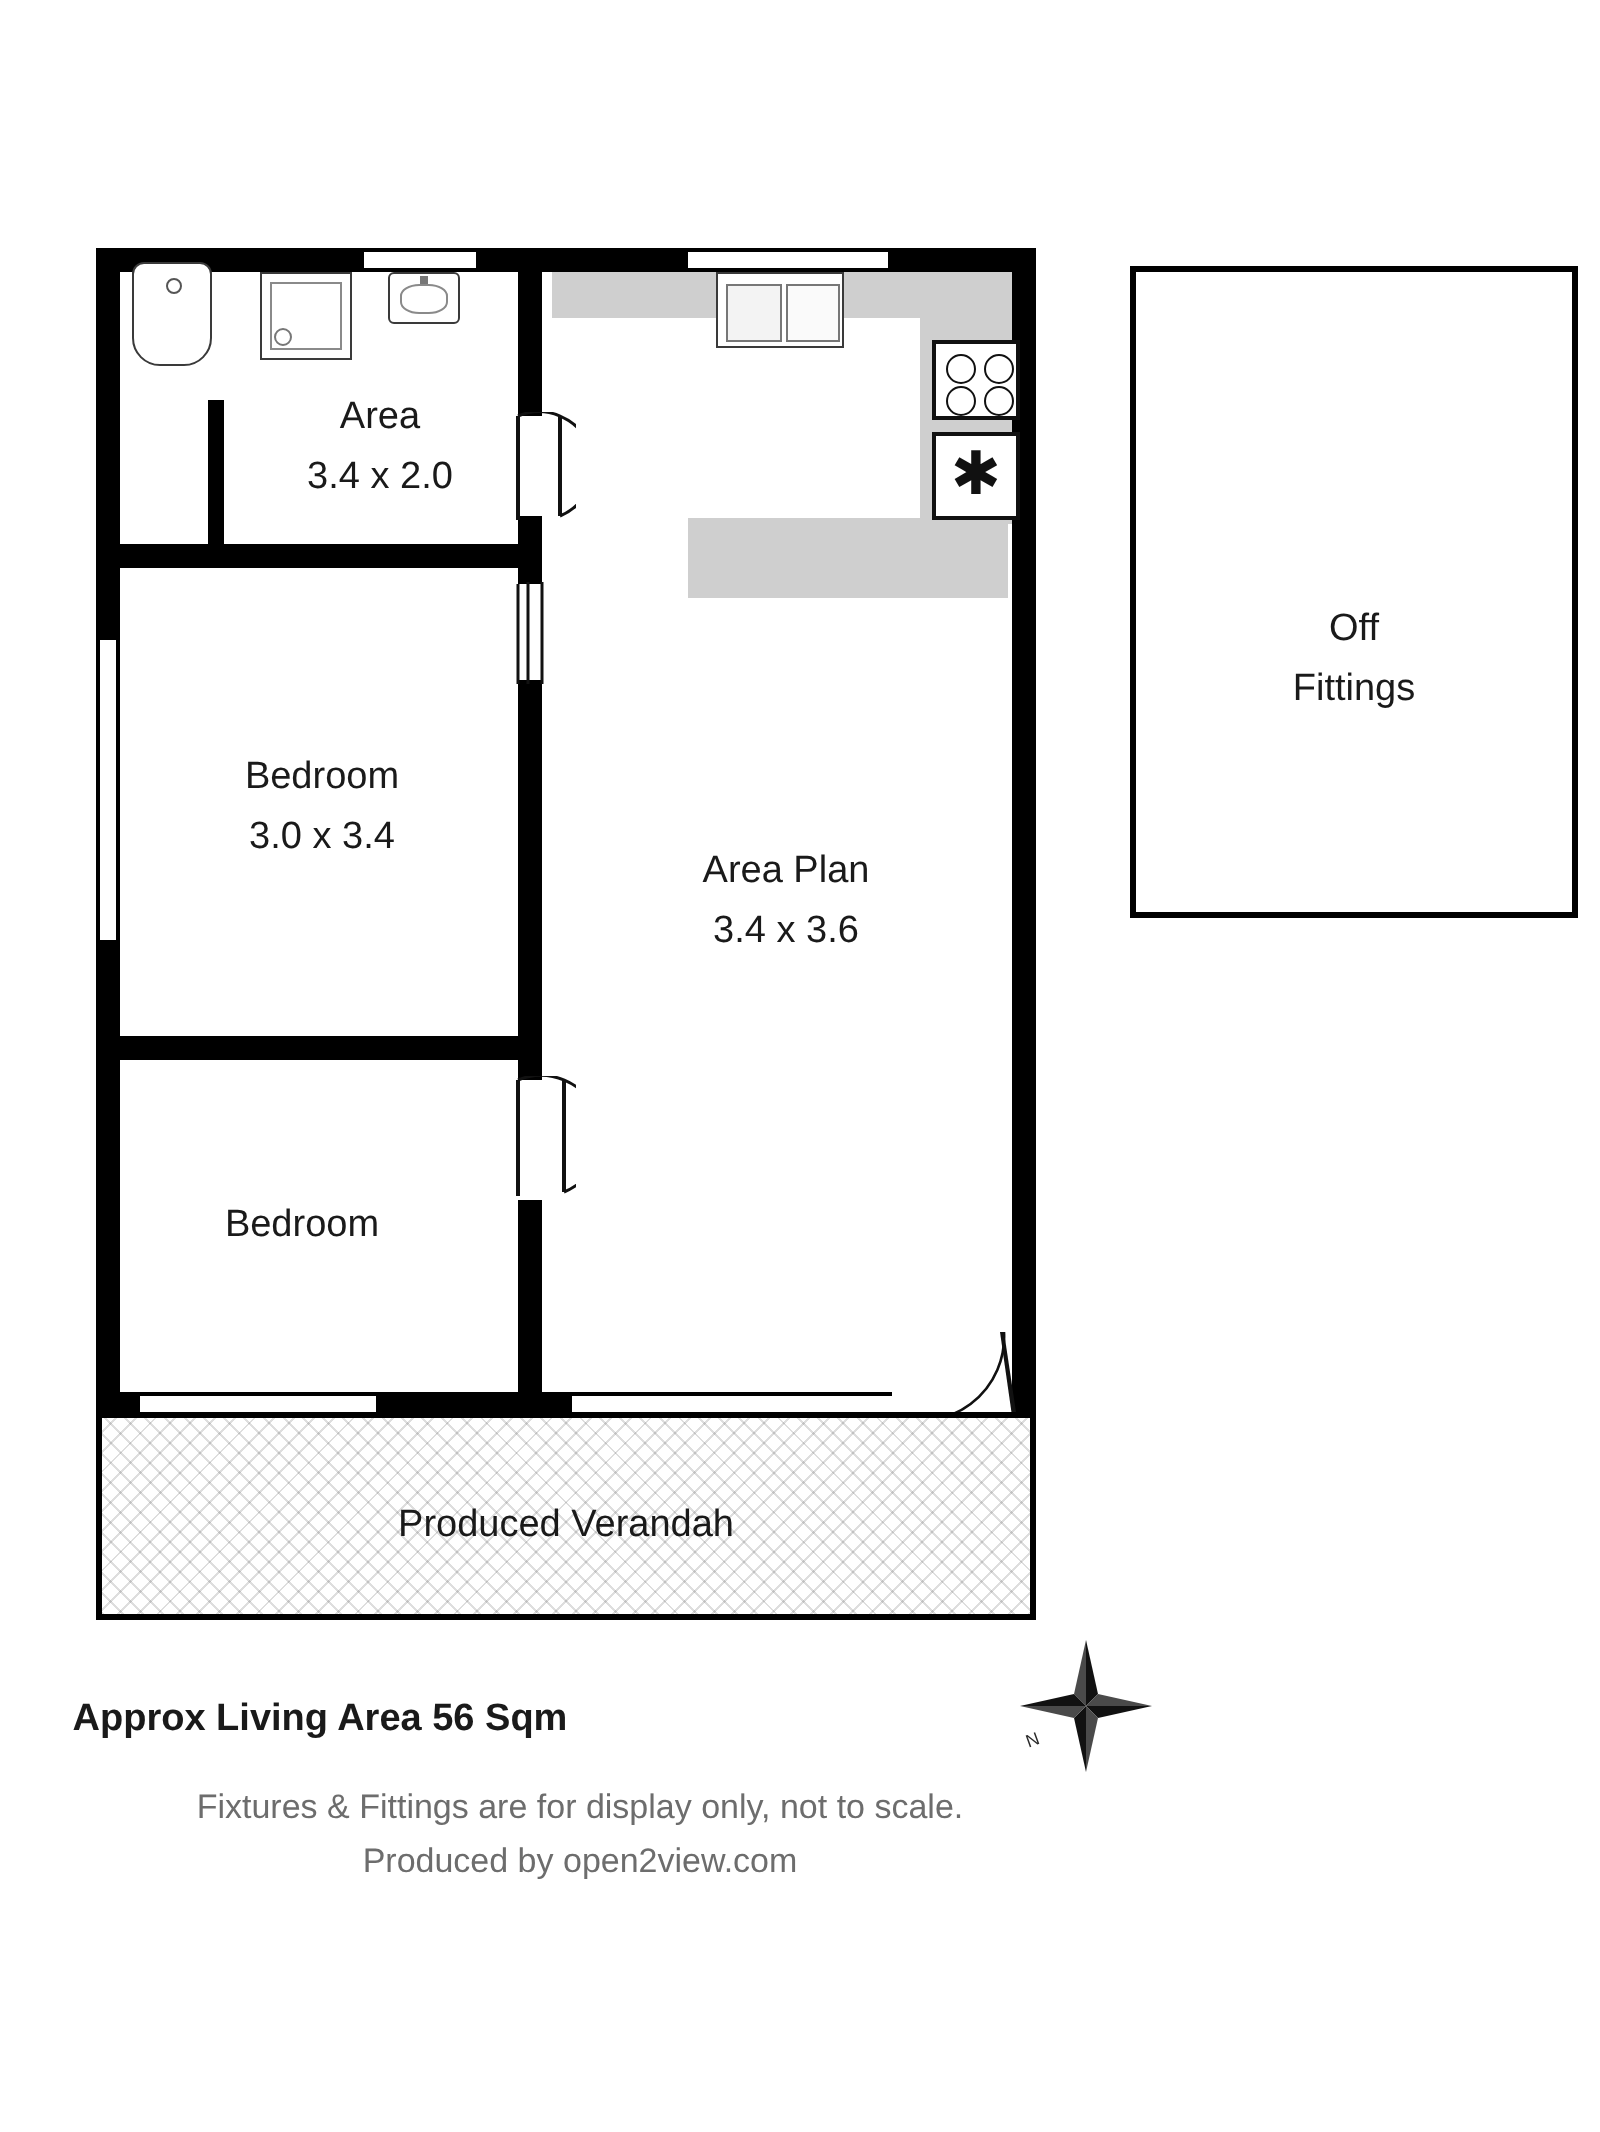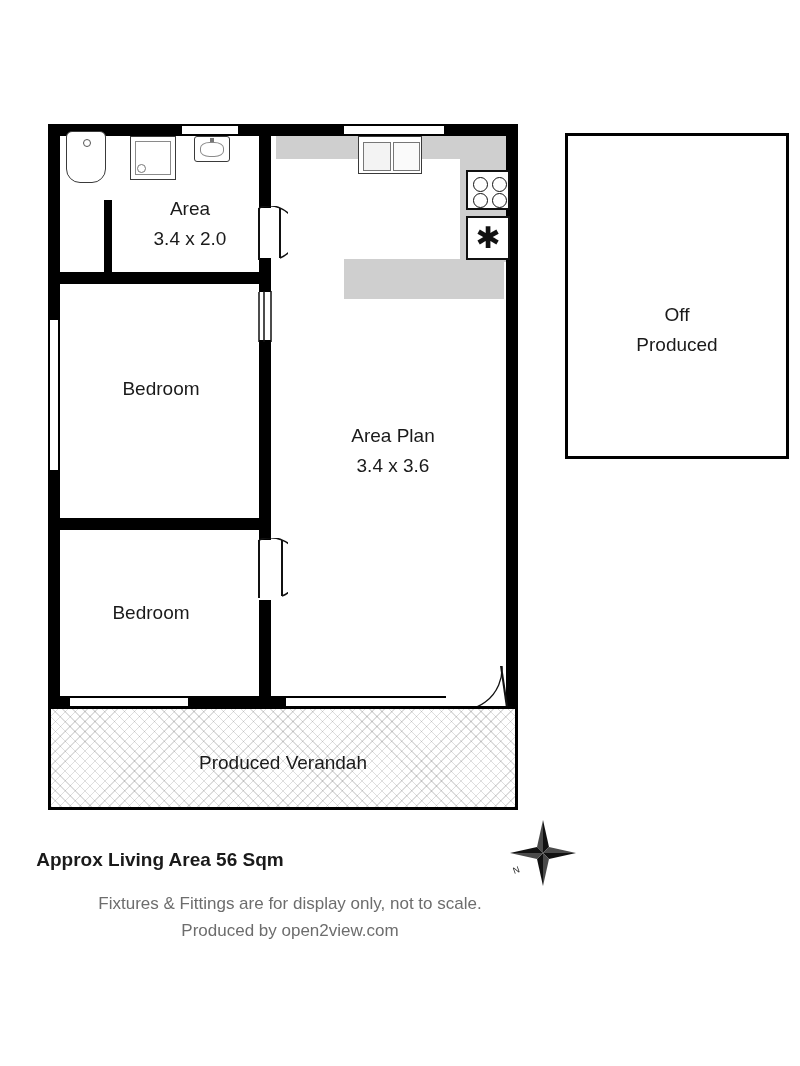--- a/index.html
+++ b/index.html
@@ -309,40 +309,41 @@
     <span class="star">✱</span>
   </div>
 
   <div class="label" style="left:110px; top:194px; width:160px;">
     <span class="ln">Area</span>
     <span class="ln">3.4 x 2.0</span>
   </div>
 
   <div class="label" style="left:81px; top:374px; width:160px;">
     <span class="ln">Bedroom</span>
+    <span class="ln">3.0 x 3.4</span>
   </div>
 
   <div class="label" style="left:71px; top:598px; width:160px;">
     <span class="ln">Bedroom</span>
   </div>
 
   <div class="label" style="left:313px; top:421px; width:160px;">
     <span class="ln">Area Plan</span>
     <span class="ln">3.4 x 3.6</span>
   </div>
 
   <div class="verandah" style="left:48px; top:706px; width:470px; height:104px;"></div>
   <div class="label" style="left:183px; top:748px; width:200px;">
     <span class="ln">Produced Verandah</span>
   </div>
 
   <div class="parking-box" style="left:565px; top:133px; width:224px; height:326px;"></div>
   <div class="label" style="left:597px; top:255px; width:160px;margin-top:45px;">
     <span class="ln">Off</span>
-    <span class="ln">Produced</span>
+    <span class="ln">Fittings</span>
   </div>
 
   <div class="footer-line footer-area" style="left:-240px; top:849px;">Approx Living Area 56 Sqm</div>
   <div class="footer-line footer-note" style="left:-110px; top:894px;">Fixtures &amp; Fittings are for display only, not to scale.</div>
   <div class="footer-line footer-note" style="left:-110px; top:921px;">Produced by open2view.com</div>
 
   <div class="compass" style="left:508px; top:818px;">
     <svg width="70" height="70" viewBox="0 0 70 70">
 
       <polygon points="35,2 41,29 35,35" fill="#111"></polygon>

